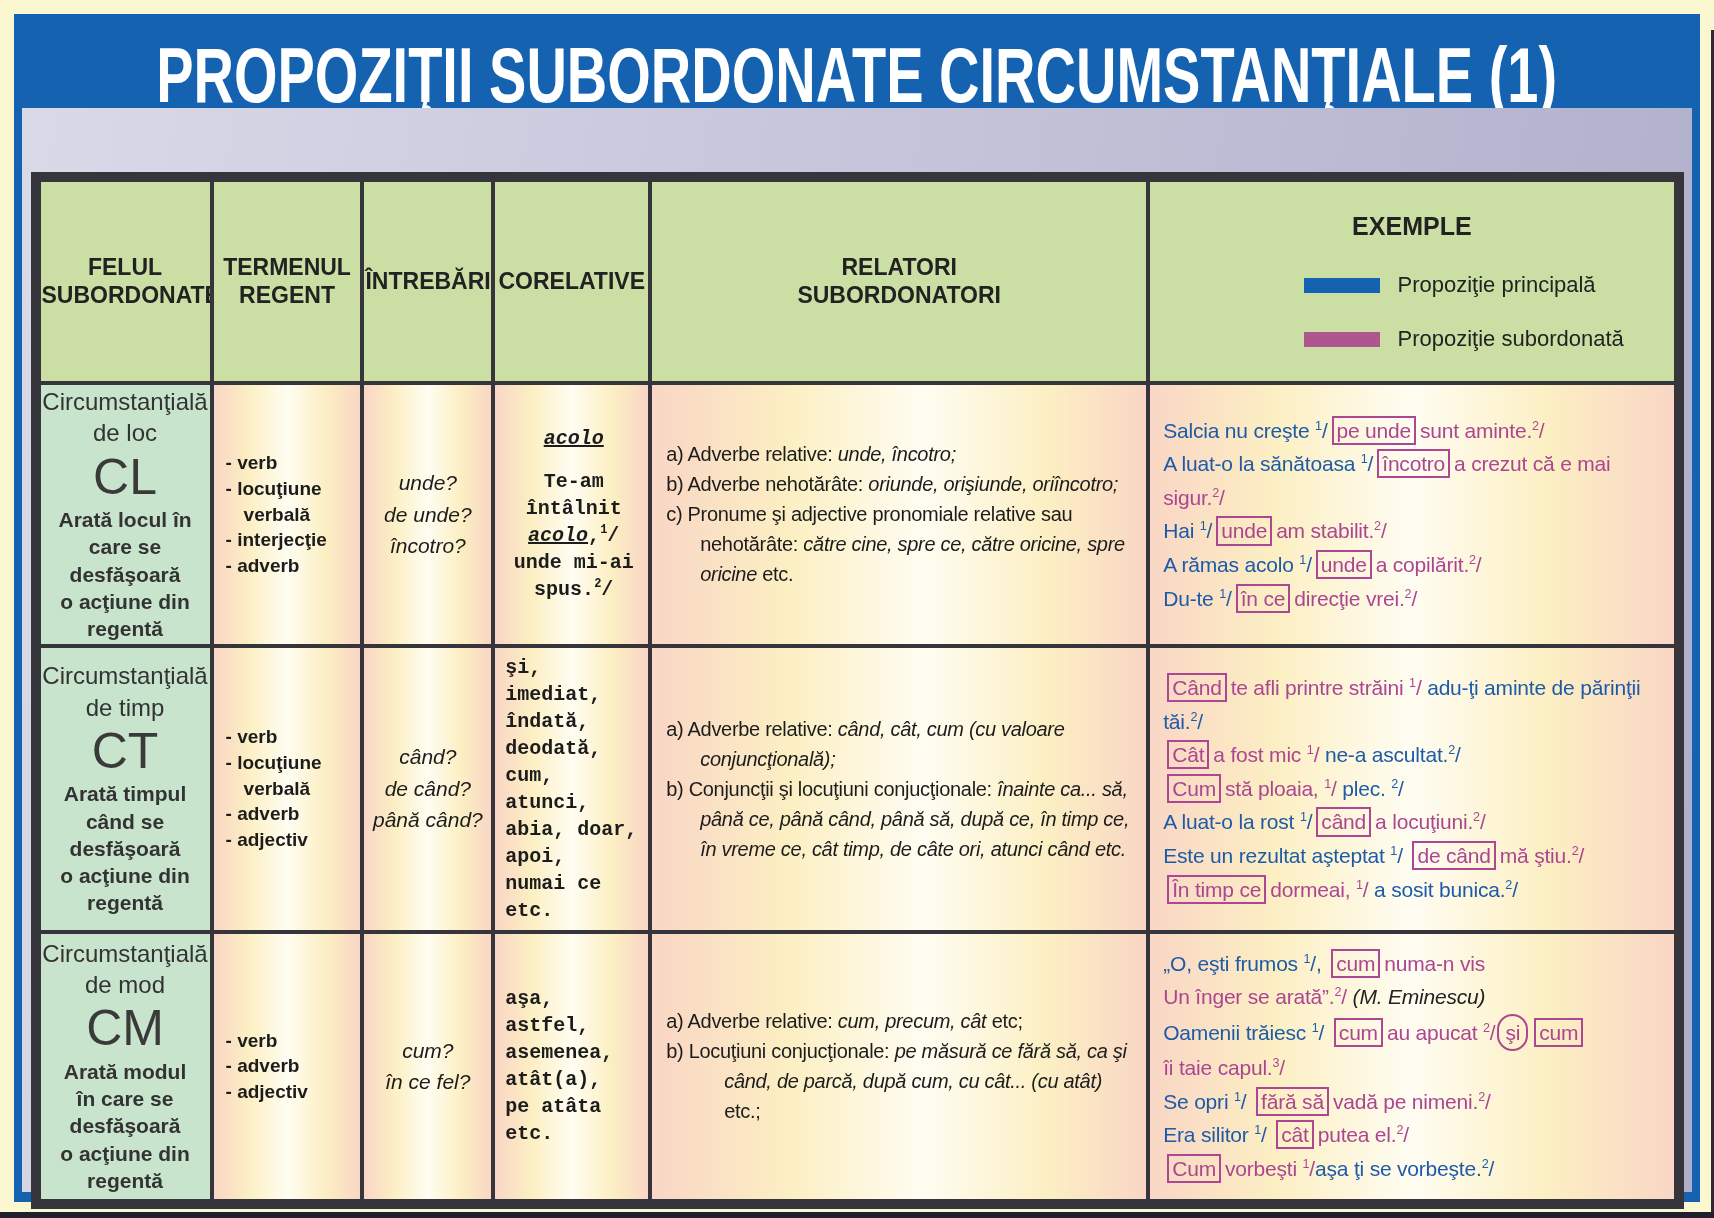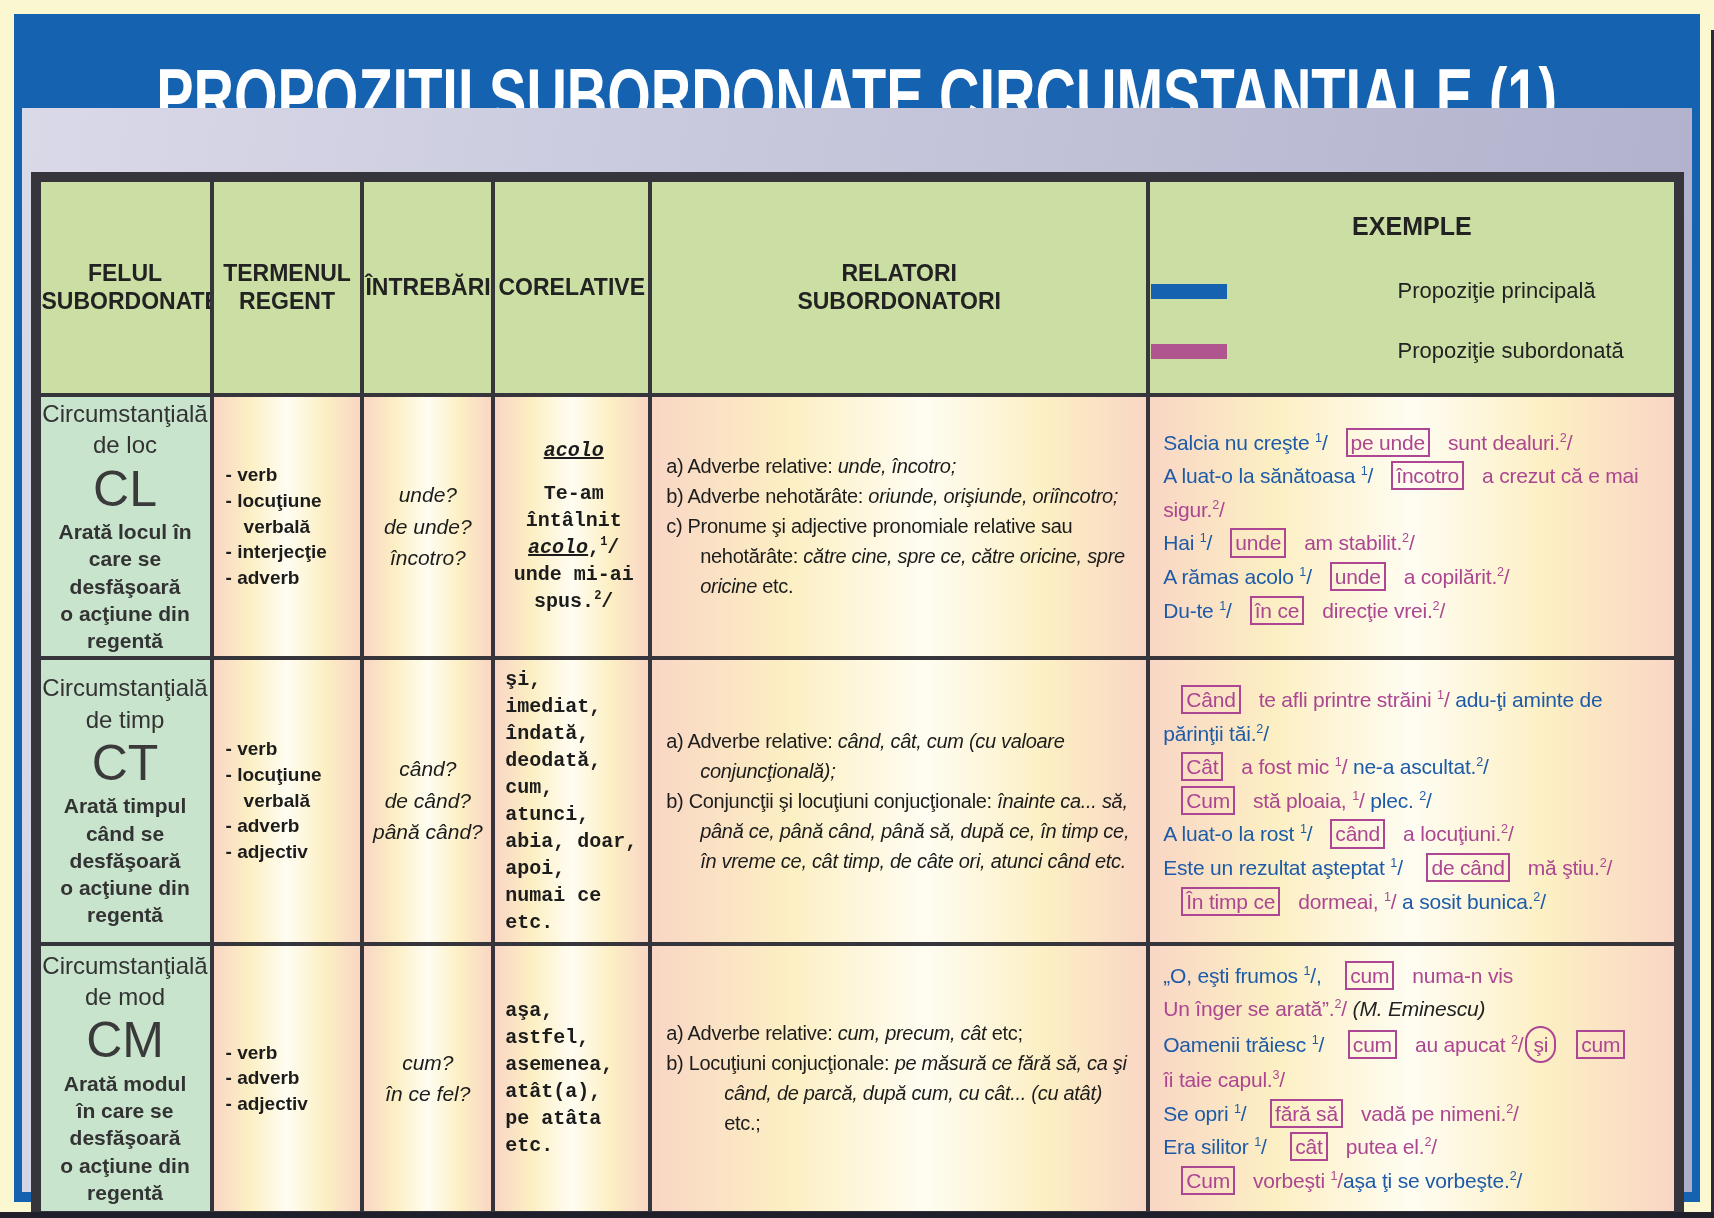--- a/index.html
+++ b/index.html
@@ -2,21 +2,21 @@
 <html><head>
 <meta charset="utf-8">
 <style>
   html,body{margin:0;padding:0;}
   body{
     width:1714px;height:1218px;position:relative;overflow:hidden;
     background:#fbf7d1;
     font-family:"Liberation Sans", sans-serif;
   }
   .frame{position:absolute;left:14px;top:14px;width:1686px;height:1188px;background:#1563b0;}
-  .titlebar{height:122px;display:flex;align-items:flex-end;justify-content:center;overflow:visible;border-radius:23px;}
+  .titlebar{height:122px;display:flex;align-items:center;justify-content:center;overflow:visible;border-radius:23px;}
   .page-title{
     color:#ffffff;font-weight:bold;font-size:70px;white-space:nowrap;
     transform:scale(0.80,1.12);transform-origin:center;letter-spacing:0px;
   }
   .board{
     position:absolute;left:8px;right:8px;top:94px;bottom:10px;
     background:linear-gradient(100deg,#d9d9e8 0%,#cccce0 30%,#bfbfd6 60%,#aeaecb 100%);
   }
   table.gt{
     border-collapse:collapse;table-layout:fixed;
@@ -44,24 +44,24 @@
   td.relatori{font-weight:normal;font-size:20px;color:#1c1c1c;padding:0 6px 0 14px;line-height:1.5;letter-spacing:-0.3px;}
   .line.hang{padding-left:34px;text-indent:-34px;}
   .line.hangbig{padding-left:58px;text-indent:-58px;}
   td.exemple{font-size:21px;padding:6px 6px 6px 13px;line-height:1.6;letter-spacing:-0.2px;}
   .it{font-style:italic;}
   .ul{text-decoration:underline;}
   .c-p{color:#1d5ba8;}
   .c-s{color:#ac4691;}
   .c-k{color:#222;}
   sup{font-size:60%;line-height:0;}
-  .box{border:2px solid #ae4793;padding:0 3px;margin:0 18px;display:inline-block;line-height:1.2;text-indent:0;}
+  .box{border:2px solid #ae4793;padding:0 3px;margin:0 4px;display:inline-block;line-height:1.2;text-indent:0;}
   .circle{border:2px solid #ae4793;border-radius:999px;padding:4px 6px;margin:0 2px;display:inline-block;line-height:1.2;text-indent:0;}
   .ex-head{font-weight:bold;font-size:25px;text-align:center;margin-bottom:4px;}
-  .legend-row{display:flex;align-items:center;justify-content:space-between;gap:18px;font-weight:normal;font-size:22px;margin-top:6px;}
+  .legend-row{display:flex;align-items:center;justify-content:flex-end;gap:18px;font-weight:normal;font-size:22px;}
   .legend-bar{width:76px;height:15px;background:#1563b0;}
   .legend-label{width:275px;text-align:left;}
   .photo-edge-bottom{position:absolute;left:0;bottom:0;width:100%;height:6px;background:#20202c;}
   .photo-edge-right{position:absolute;right:0;top:30px;width:3px;height:1188px;background:#2a2a38;}
 </style>
 </head>
 <body>
 
 <div class="frame" style="background: rgb(21, 99, 176);">
   <div class="titlebar">
@@ -124,21 +124,21 @@
         <td class="corelative warm center">
               <div class="line center gap"><span class="it ul">acolo</span></div>
               <div class="line"><span>Te-am întâlnit </span><span class="it ul">acolo</span><span>,</span><sup>1</sup><span>/ unde mi-ai spus.</span><sup>2</sup><span>/</span></div>
             </td>
         <td class="relatori warm2">
               <div class="line hang"><span>a) Adverbe relative: </span><span class="it">unde, încotro;</span></div>
               <div class="line hang"><span>b) Adverbe nehotărâte: </span><span class="it">oriunde, orişiunde, oriîncotro;</span></div>
               <div class="line hang"><span>c) Pronume şi  adjective pronomiale relative sau nehotărâte: </span><span class="it">către cine, spre ce, către oricine, spre oricine</span><span> etc.</span></div>
             </td>
         <td class="exemple warm">
-              <div class="line"><span class="c-p">Salcia nu creşte </span><sup class="c-p">1</sup><span class="c-p">/</span><span class="c-s box">pe unde</span><span class="c-s">sunt dealuri.</span><sup class="c-s">2</sup><span class="c-s">/</span></div>
+              <div class="line"><span class="c-p">Salcia nu creşte </span><sup class="c-p">1</sup><span class="c-p">/</span><span class="c-s box">pe unde</span><span class="c-s">sunt aminte.</span><sup class="c-s">2</sup><span class="c-s">/</span></div>
               <div class="line"><span class="c-p">A luat-o la sănătoasa </span><sup class="c-p">1</sup><span class="c-p">/</span><span class="c-s box">încotro</span><span class="c-s">a crezut că e mai sigur.</span><sup class="c-s">2</sup><span class="c-s">/</span></div>
               <div class="line"><span class="c-p">Hai </span><sup class="c-p">1</sup><span class="c-p">/</span><span class="c-s box">unde</span><span class="c-s">am stabilit.</span><sup class="c-s">2</sup><span class="c-s">/</span></div>
               <div class="line"><span class="c-p">A rămas acolo </span><sup class="c-p">1</sup><span class="c-p">/</span><span class="c-s box">unde</span><span class="c-s">a copilărit.</span><sup class="c-s">2</sup><span class="c-s">/</span></div>
               <div class="line"><span class="c-p">Du-te </span><sup class="c-p">1</sup><span class="c-p">/</span><span class="c-s box">în ce</span><span class="c-s">direcţie vrei.</span><sup class="c-s">2</sup><span class="c-s">/</span></div>
             </td>
       </tr>
 
       <tr class="r2">
         <td class="kind">
           <div class="kind-name">Circumstanţială

